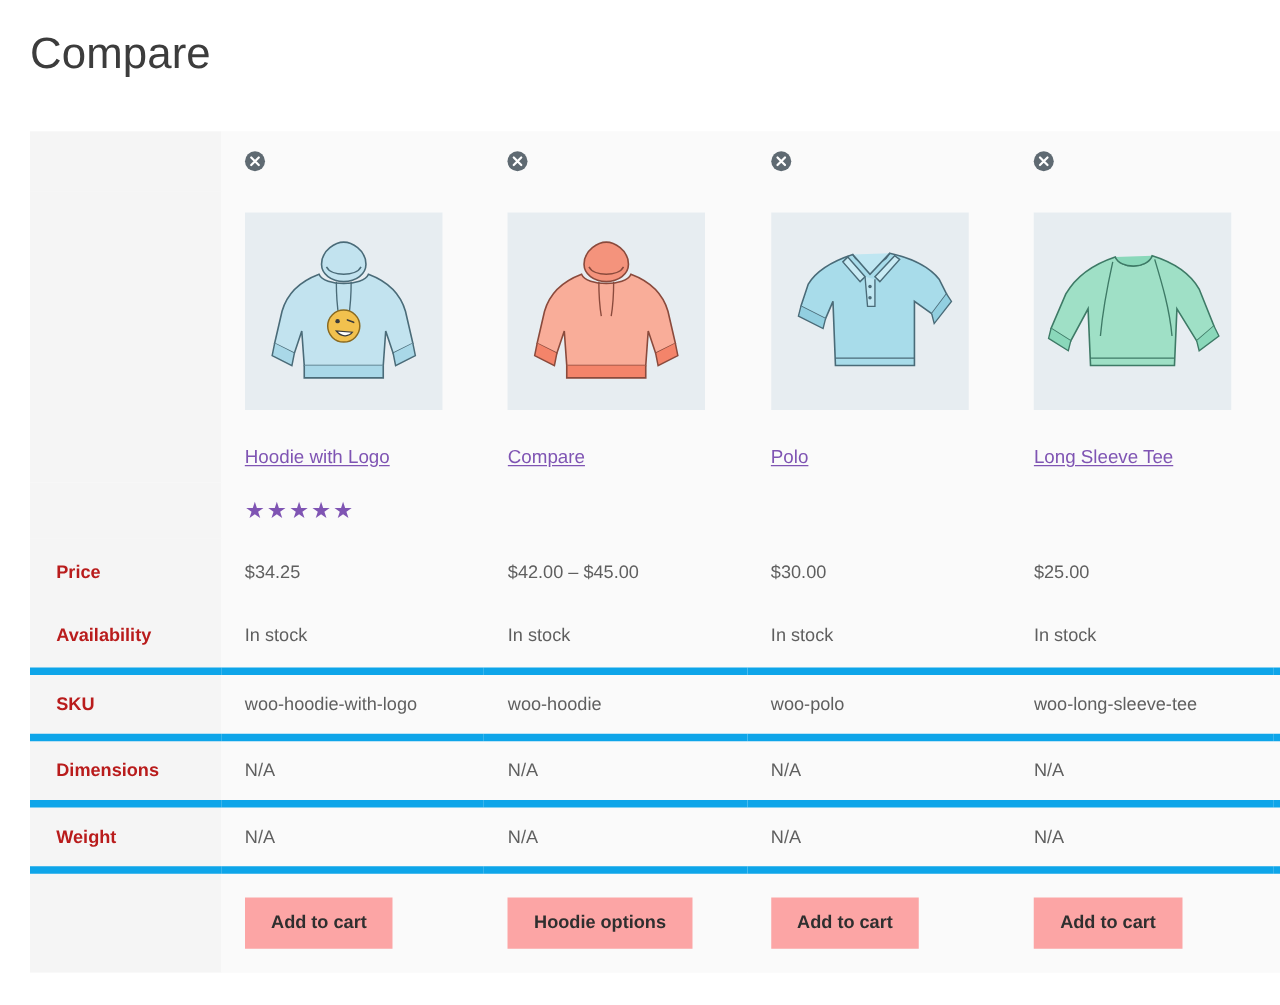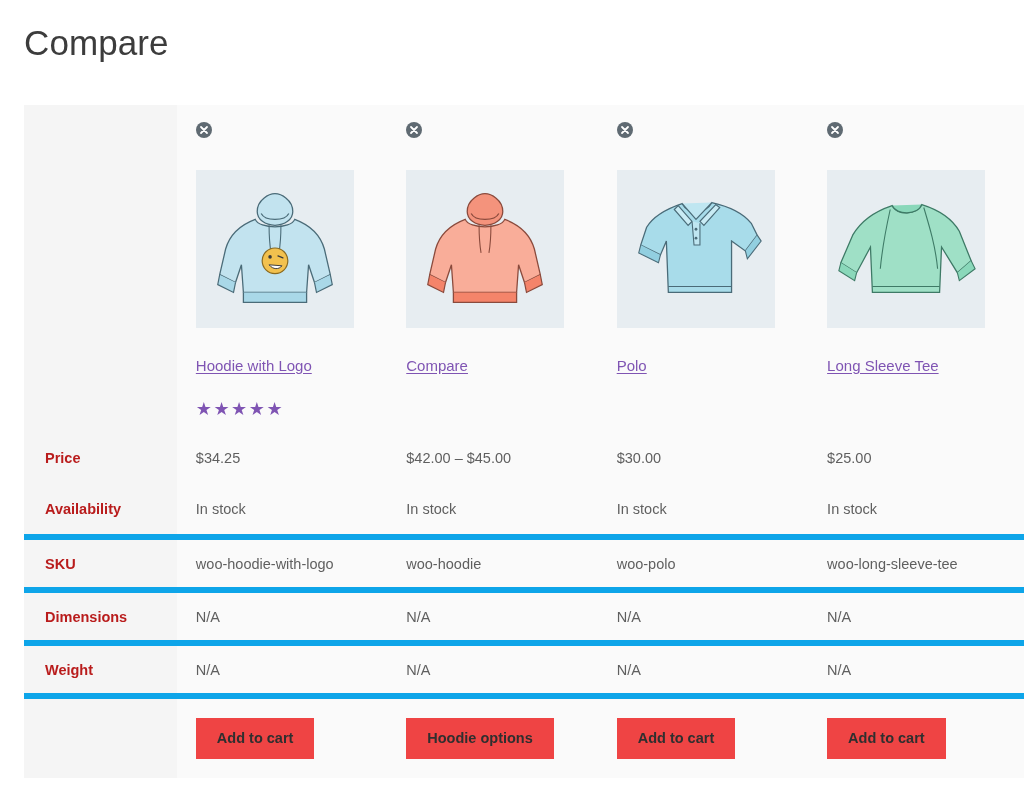--- a/index.html
+++ b/index.html
@@ -135,21 +135,21 @@
     white-space: nowrap;
   }
 
   
   tr.row-data td { height: 53px; }
 
   
   tr.row-cart td { height: 82px; vertical-align: middle; }
   .cart-btn {
     display: inline-block;
-    background: #ef4444;
+    background: #fca5a5;
     color: #2f2f2f;
     font-family: "Liberation Sans", "DejaVu Sans", sans-serif;
     font-size: 14.5px;
     font-weight: 700;
     border: none;
     padding: 13px 21px;
     cursor: pointer;
     white-space: nowrap;
     line-height: 1;
   }

